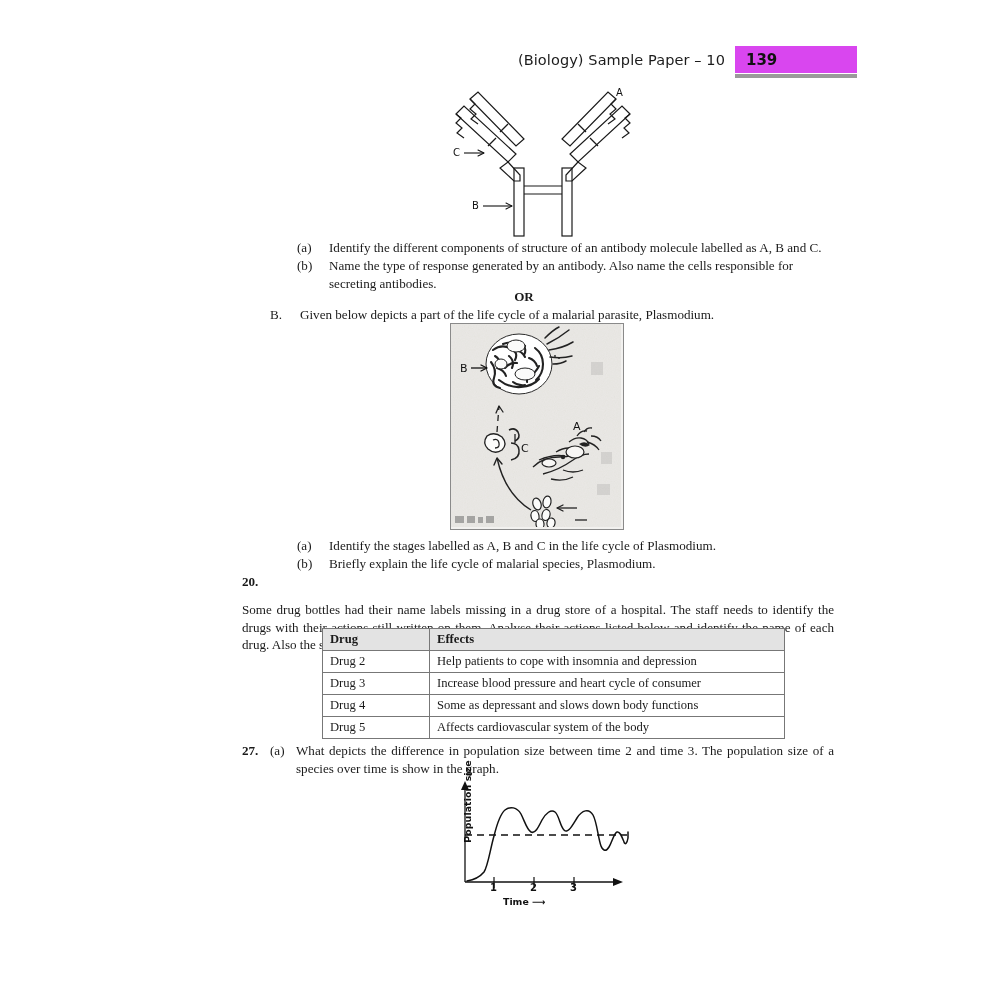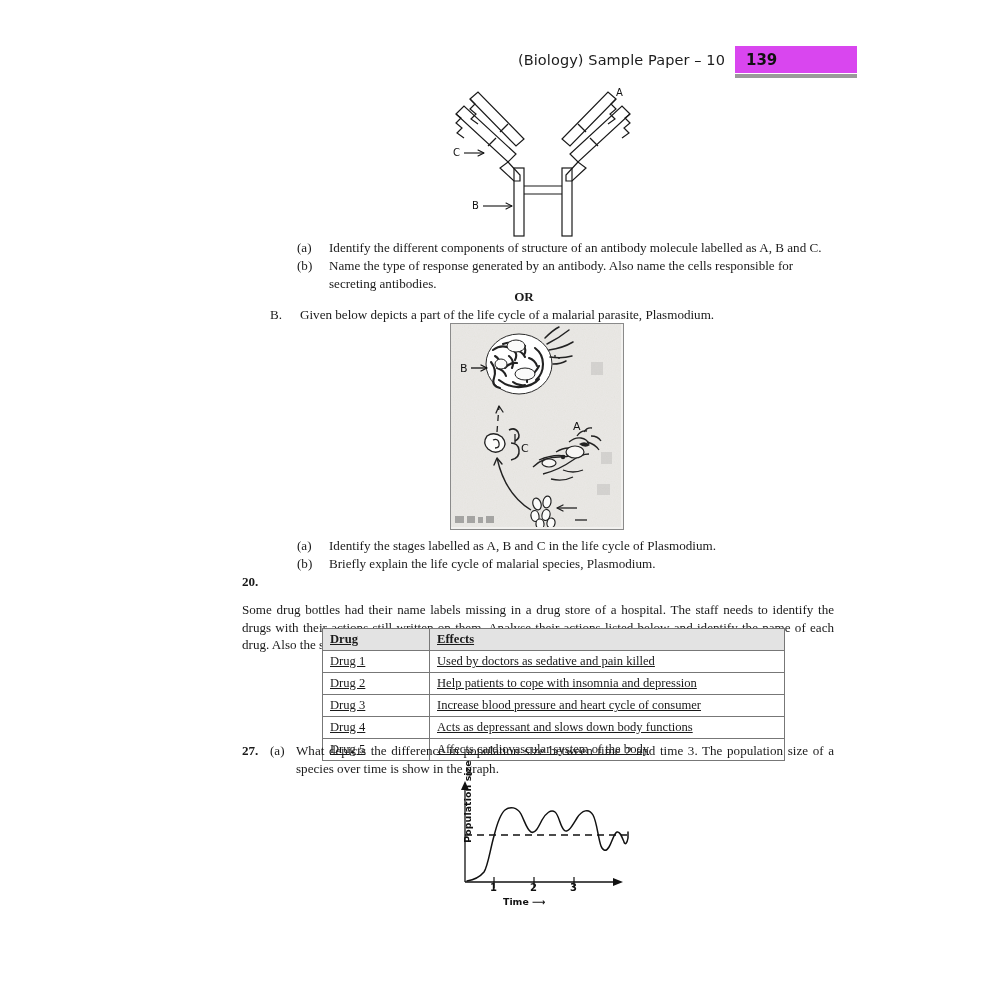--- a/index.html
+++ b/index.html
@@ -122,21 +122,20 @@
   }
 
   
   .drug-table {
     position: absolute;
     left: 274px;
     top: 628px;
     width: 463px;
     border-collapse: collapse;
     font-size: 12.6px;
-    text-decoration: underline;
   }
   .drug-table th, .drug-table td {
     border: 1px solid #777;
     padding: 2px 7px;
     text-align: left;
     height: 17px;
     vertical-align: middle;
   }
   .drug-table th {
     background: #e3e3e3;
@@ -404,34 +403,30 @@
 
   <table class="drug-table">
     <thead>
       <tr>
         <th class="col-drug">Drug</th>
         <th>Effects</th>
       </tr>
     </thead>
     <tbody>
       <tr>
-        <td class="col-drug">Drug 1</td>
-        <td>Used by doctors as sedative and pain killed</td>
-      </tr>
-      <tr>
         <td class="col-drug">Drug 2</td>
         <td>Help patients to cope with insomnia and depression</td>
       </tr>
       <tr>
         <td class="col-drug">Drug 3</td>
         <td>Increase blood pressure and heart cycle of consumer</td>
       </tr>
       <tr>
         <td class="col-drug">Drug 4</td>
-        <td>Acts as depressant and slows down body functions</td>
+        <td>Some as depressant and slows down body functions</td>
       </tr>
       <tr>
         <td class="col-drug">Drug 5</td>
         <td>Affects cardiovascular system of the body</td>
       </tr>
     </tbody>
   </table>
 
   <div class="sub-row" style="left:194px; top:742px; width:592px;">
     <span class="num-marker">27.</span>

